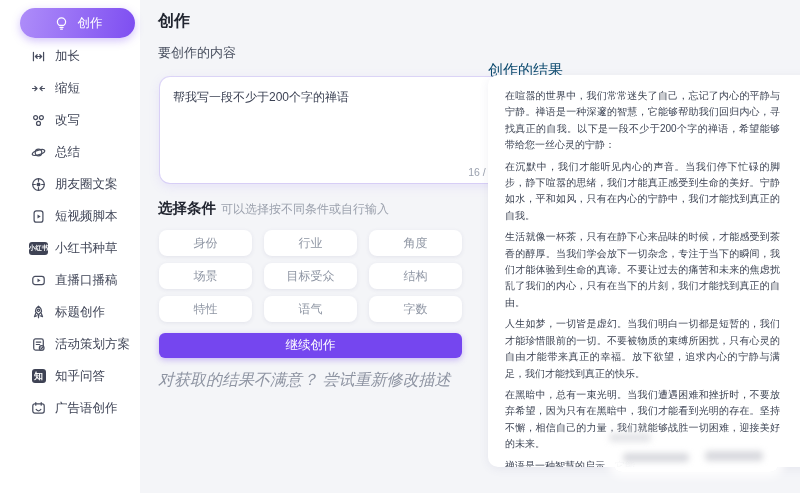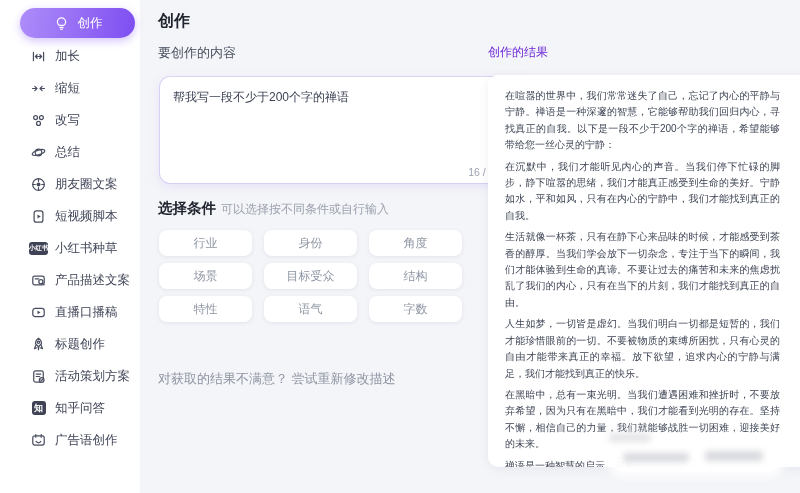--- a/index.html
+++ b/index.html
@@ -40,24 +40,24 @@
   .cond-title { font-size:14.5px; font-weight:bold; color:#20242f; }
   .cond-sub { font-size:12px; color:#9ba1ad; margin-left:5px; }
   .cond-grid { position:absolute; left:159px; top:230px; width:303px; display:grid;
                grid-template-columns:repeat(3,1fr); gap:7px 12px; }
   .cond-btn { height:26px; background:#fff; border:0; border-radius:8px; font-size:12px; color:#8f96a4;
               box-shadow:0 1px 4px rgba(60,60,110,.09); cursor:pointer;
               font-family:"Liberation Sans","DejaVu Sans",sans-serif; }
   .continue-btn { position:absolute; left:159px; top:333px; width:303px; height:25px; border:0;
               border-radius:6px; background:#7546ef; color:#fff; font-size:12.5px; cursor:pointer;
               font-family:"Liberation Sans","DejaVu Sans",sans-serif; box-shadow:0 2px 6px rgba(117,70,239,.35); }
-  .hint { position:absolute; left:158px; top:370px; font-size:13px; color:#8e94a2; }
-
-  
-  .result-title { position:absolute; left:488px; top:44px; font-size:12px; color:#6d28d9; }
+  .hint { position:absolute; left:158px; top:370px; font-size:16px; color:#8e94a2;font-style:italic; }
+
+  
+  .result-title { position:absolute; left:488px; top:61px; font-size:15px; color:#0c4a6e; }
   .result-card { position:absolute; left:488px; top:75px; width:333px; height:392px; background:#fff;
                  border-radius:10px; box-shadow:0 2px 10px rgba(90,90,140,.09); overflow:hidden; }
   .result-text { position:absolute; left:17px; top:13px; right:41px; bottom:0; overflow:hidden;
                  font-size:10px; line-height:16.4px; color:#3d4454; text-align:justify; }
   .result-text p { margin-bottom:5px; }
   .sb-track { position:absolute; right:4px; top:4px; bottom:5px; width:11px; background:#f3f4f6;
               border-radius:2px; cursor:default; }
   .sb-thumb { position:absolute; left:1px; top:17px; width:9px; height:104px; background:#b9bdc7;
               border-radius:4px; cursor:pointer; }
   .sb-up, .sb-down { position:absolute; left:2.5px; width:0; height:0;
@@ -146,31 +146,20 @@
         </li>
         <li class="side-item">
           <span class="ico">
             <span class="badge wide">小红书</span>
           </span>
           <span>小红书种草</span>
         </li>
         <li class="side-item">
           <span class="ico">
             <svg viewBox="0 0 16 16" fill="none" stroke="currentColor" stroke-width="1.3" stroke-linecap="round" stroke-linejoin="round">
-              <rect x="1.9" y="3.3" width="12.2" height="9.4" rx="2"></rect>
-              <path d="M4.4 6.2h3.8"></path>
-              <circle cx="10.5" cy="9.3" r="2.2"></circle>
-              <path d="M12.1 10.9l1.8 1.8"></path>
-            </svg>
-          </span>
-          <span>产品描述文案</span>
-        </li>
-        <li class="side-item">
-          <span class="ico">
-            <svg viewBox="0 0 16 16" fill="none" stroke="currentColor" stroke-width="1.3" stroke-linecap="round" stroke-linejoin="round">
               <rect x="1.9" y="3.7" width="12.2" height="8.6" rx="2.5"></rect>
               <path d="M6.9 5.9l3.2 2-3.2 2z" fill="currentColor" stroke="none"></path>
             </svg>
           </span>
           <span>直播口播稿</span>
         </li>
         <li class="side-item">
           <span class="ico">
             <svg viewBox="0 0 16 16" fill="none" stroke="currentColor" stroke-width="1.3" stroke-linecap="round" stroke-linejoin="round">
               <path d="M8 1.3c2.2 1.4 3.2 3.6 3.2 5.9L8 10.4 4.8 7.2c0-2.3 1-4.5 3.2-5.9z"></path>
@@ -217,31 +206,32 @@
     <textarea spellcheck="false" style="">帮我写一段不少于200个字的禅语</textarea>
     <span class="char-counter">16 / 3000</span>
     <span class="resize-handle"></span>
   </div>
 
   <div class="cond-head">
     <span class="cond-title">选择条件</span><span class="cond-sub">可以选择按不同条件或自行输入</span>
   </div>
 
   <div class="cond-grid" id="cond-grid">
+      <button class="cond-btn">身份</button>
       <button class="cond-btn">行业</button>
-      <button class="cond-btn">身份</button>
       <button class="cond-btn">角度</button>
       <button class="cond-btn">场景</button>
       <button class="cond-btn">目标受众</button>
       <button class="cond-btn">结构</button>
       <button class="cond-btn">特性</button>
       <button class="cond-btn">语气</button>
       <button class="cond-btn">字数</button>
     </div>
 
+  <button class="continue-btn">继续创作</button>
 
   <div class="hint">对获取的结果不满意？ 尝试重新修改描述</div>
 
   <div class="result-title">创作的结果</div>
 
   <div class="result-card">
     <div class="result-text" id="result-text">
         <p>在喧嚣的世界中，我们常常迷失了自己，忘记了内心的平静与宁静。禅语是一种深邃的智慧，它能够帮助我们回归内心，寻找真正的自我。以下是一段不少于200个字的禅语，希望能够带给您一丝心灵的宁静：</p>
         <p>在沉默中，我们才能听见内心的声音。当我们停下忙碌的脚步，静下喧嚣的思绪，我们才能真正感受到生命的美好。宁静如水，平和如风，只有在内心的宁静中，我们才能找到真正的自我。</p>
         <p>生活就像一杯茶，只有在静下心来品味的时候，才能感受到茶香的醇厚。当我们学会放下一切杂念，专注于当下的瞬间，我们才能体验到生命的真谛。不要让过去的痛苦和未来的焦虑扰乱了我们的内心，只有在当下的片刻，我们才能找到真正的自由。</p>

